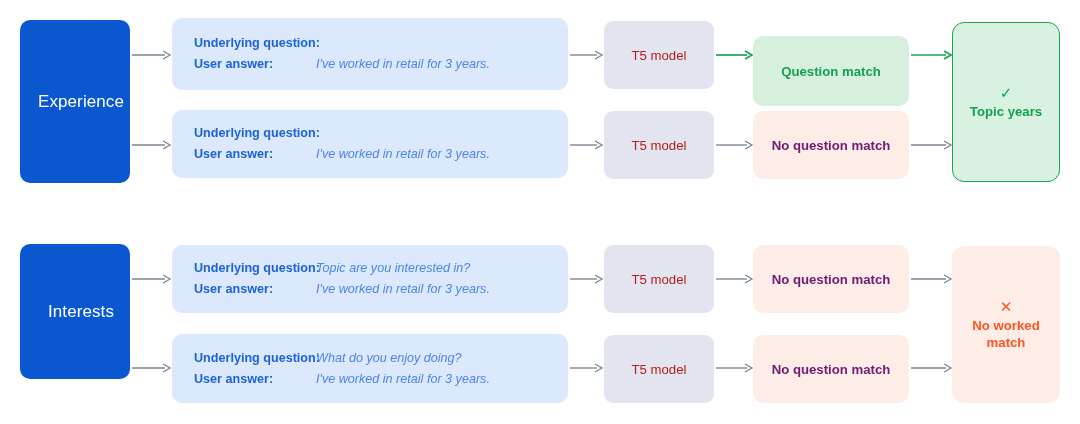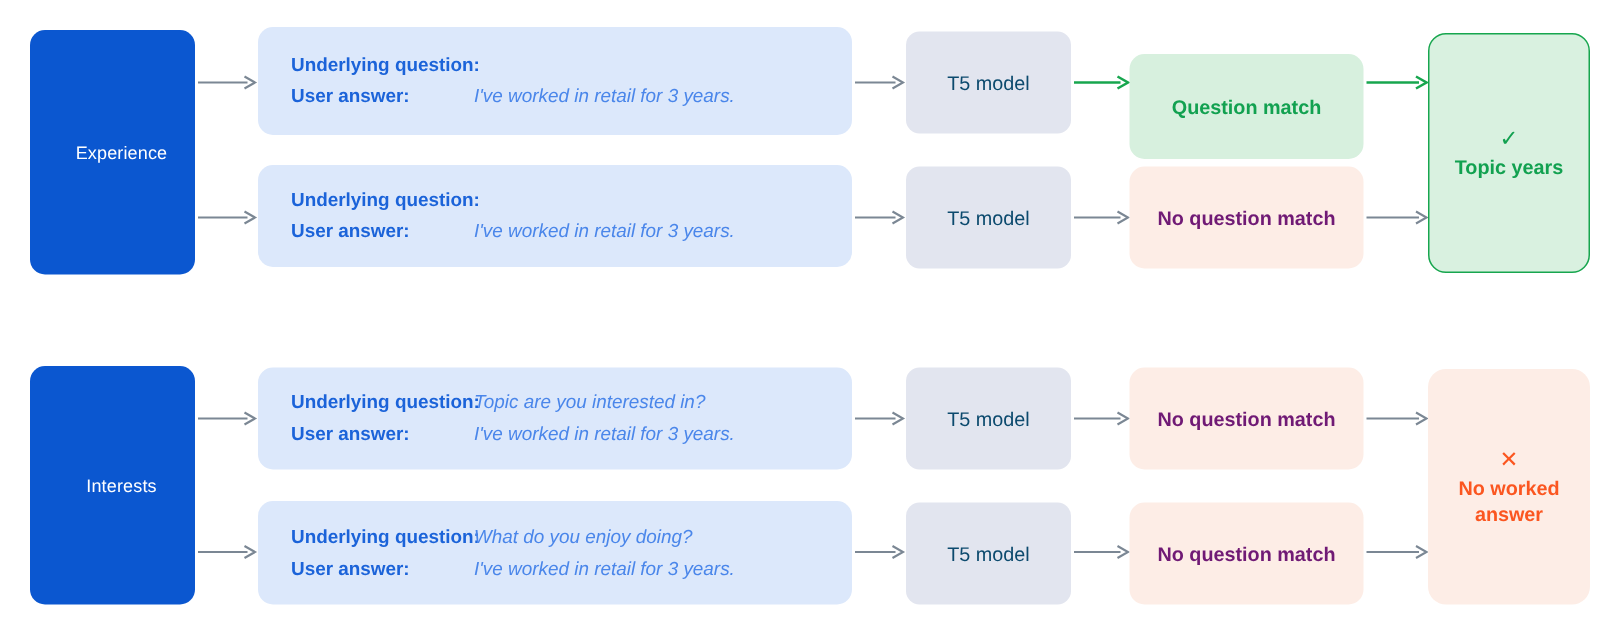--- a/index.html
+++ b/index.html
@@ -11,21 +11,21 @@
   }
   #canvas{position:relative;width:1080px;height:424px;}
 
   .box{position:absolute;box-sizing:border-box;display:flex;align-items:center;justify-content:center;}
 
   
   .topic-box{
     background:#0b57d0;
     border-radius:10px;
     color:#ffffff;
-    font-size:12px;
+    font-size:17px;
     font-weight:400;
     letter-spacing:.1px;
     padding-left:12px;
   }
 
   
   .qa-box{
     background:#dce8fb;
     border-radius:10px;
     display:block;
@@ -48,21 +48,21 @@
   .qa-value{
     color:#4a86ea;
     font-style:italic;
     font-size:12.6px;
   }
 
   
   .model-box{
     background:#e2e5ef;
     border-radius:9px;
-    color:#0c4a6e;
+    color:#b91c1c;
     font-size:13.2px;
     font-weight:400;
   }
 
   
   .result-box{border-radius:10px;font-size:13.2px;font-weight:bold;}
   .result-pos{background:#d7f0de;color:#12a150;}
   .result-neg{background:#fdede6;color:#701a75;}
 
   
@@ -180,21 +180,21 @@
         <path d="M0 7 H35" stroke="#7b8794" stroke-width="1.4" fill="none"></path>
         <path d="M33 3 L40 7 L33 11" stroke="#7b8794" stroke-width="1.4" fill="none"></path>
       </svg>
   </div>
 
   <div class="box outcome-box outcome-pos" style="left:952px;top:22px;width:108px;height:160px;">
     <span class="outcome-mark">✓</span>
     <span>Topic years</span>
   </div>
 
-  <div class="box topic-box" style="left:20px;top:244px;width:110px;height:159px;">
+  <div class="box topic-box" style="left:20px;top:244px;width:110px;height:135px;">
     <span>Interests</span>
   </div>
 
   <div class="arrow" style="left:132px;top:272px;width:40px;">
     <svg width="40" height="14" viewBox="0 0 40 14">
         <path d="M0 7 H33" stroke="#7b8794" stroke-width="1.4" fill="none"></path>
         <path d="M31 3 L38 7 L31 11" stroke="#7b8794" stroke-width="1.4" fill="none"></path>
       </svg>
   </div>
   <div class="arrow" style="left:132px;top:361px;width:40px;">
@@ -279,16 +279,16 @@
   <div class="arrow" style="left:911px;top:361px;width:42px;">
     <svg width="42" height="14" viewBox="0 0 42 14">
         <path d="M0 7 H35" stroke="#7b8794" stroke-width="1.4" fill="none"></path>
         <path d="M33 3 L40 7 L33 11" stroke="#7b8794" stroke-width="1.4" fill="none"></path>
       </svg>
   </div>
 
   <div class="box outcome-box outcome-neg" style="left:952px;top:246px;width:108px;height:157px;">
     <span class="outcome-mark">✕</span>
     <span>No worked</span>
-    <span>answer</span>
+    <span>match</span>
   </div>
 
 </div>
 
 </body></html>

